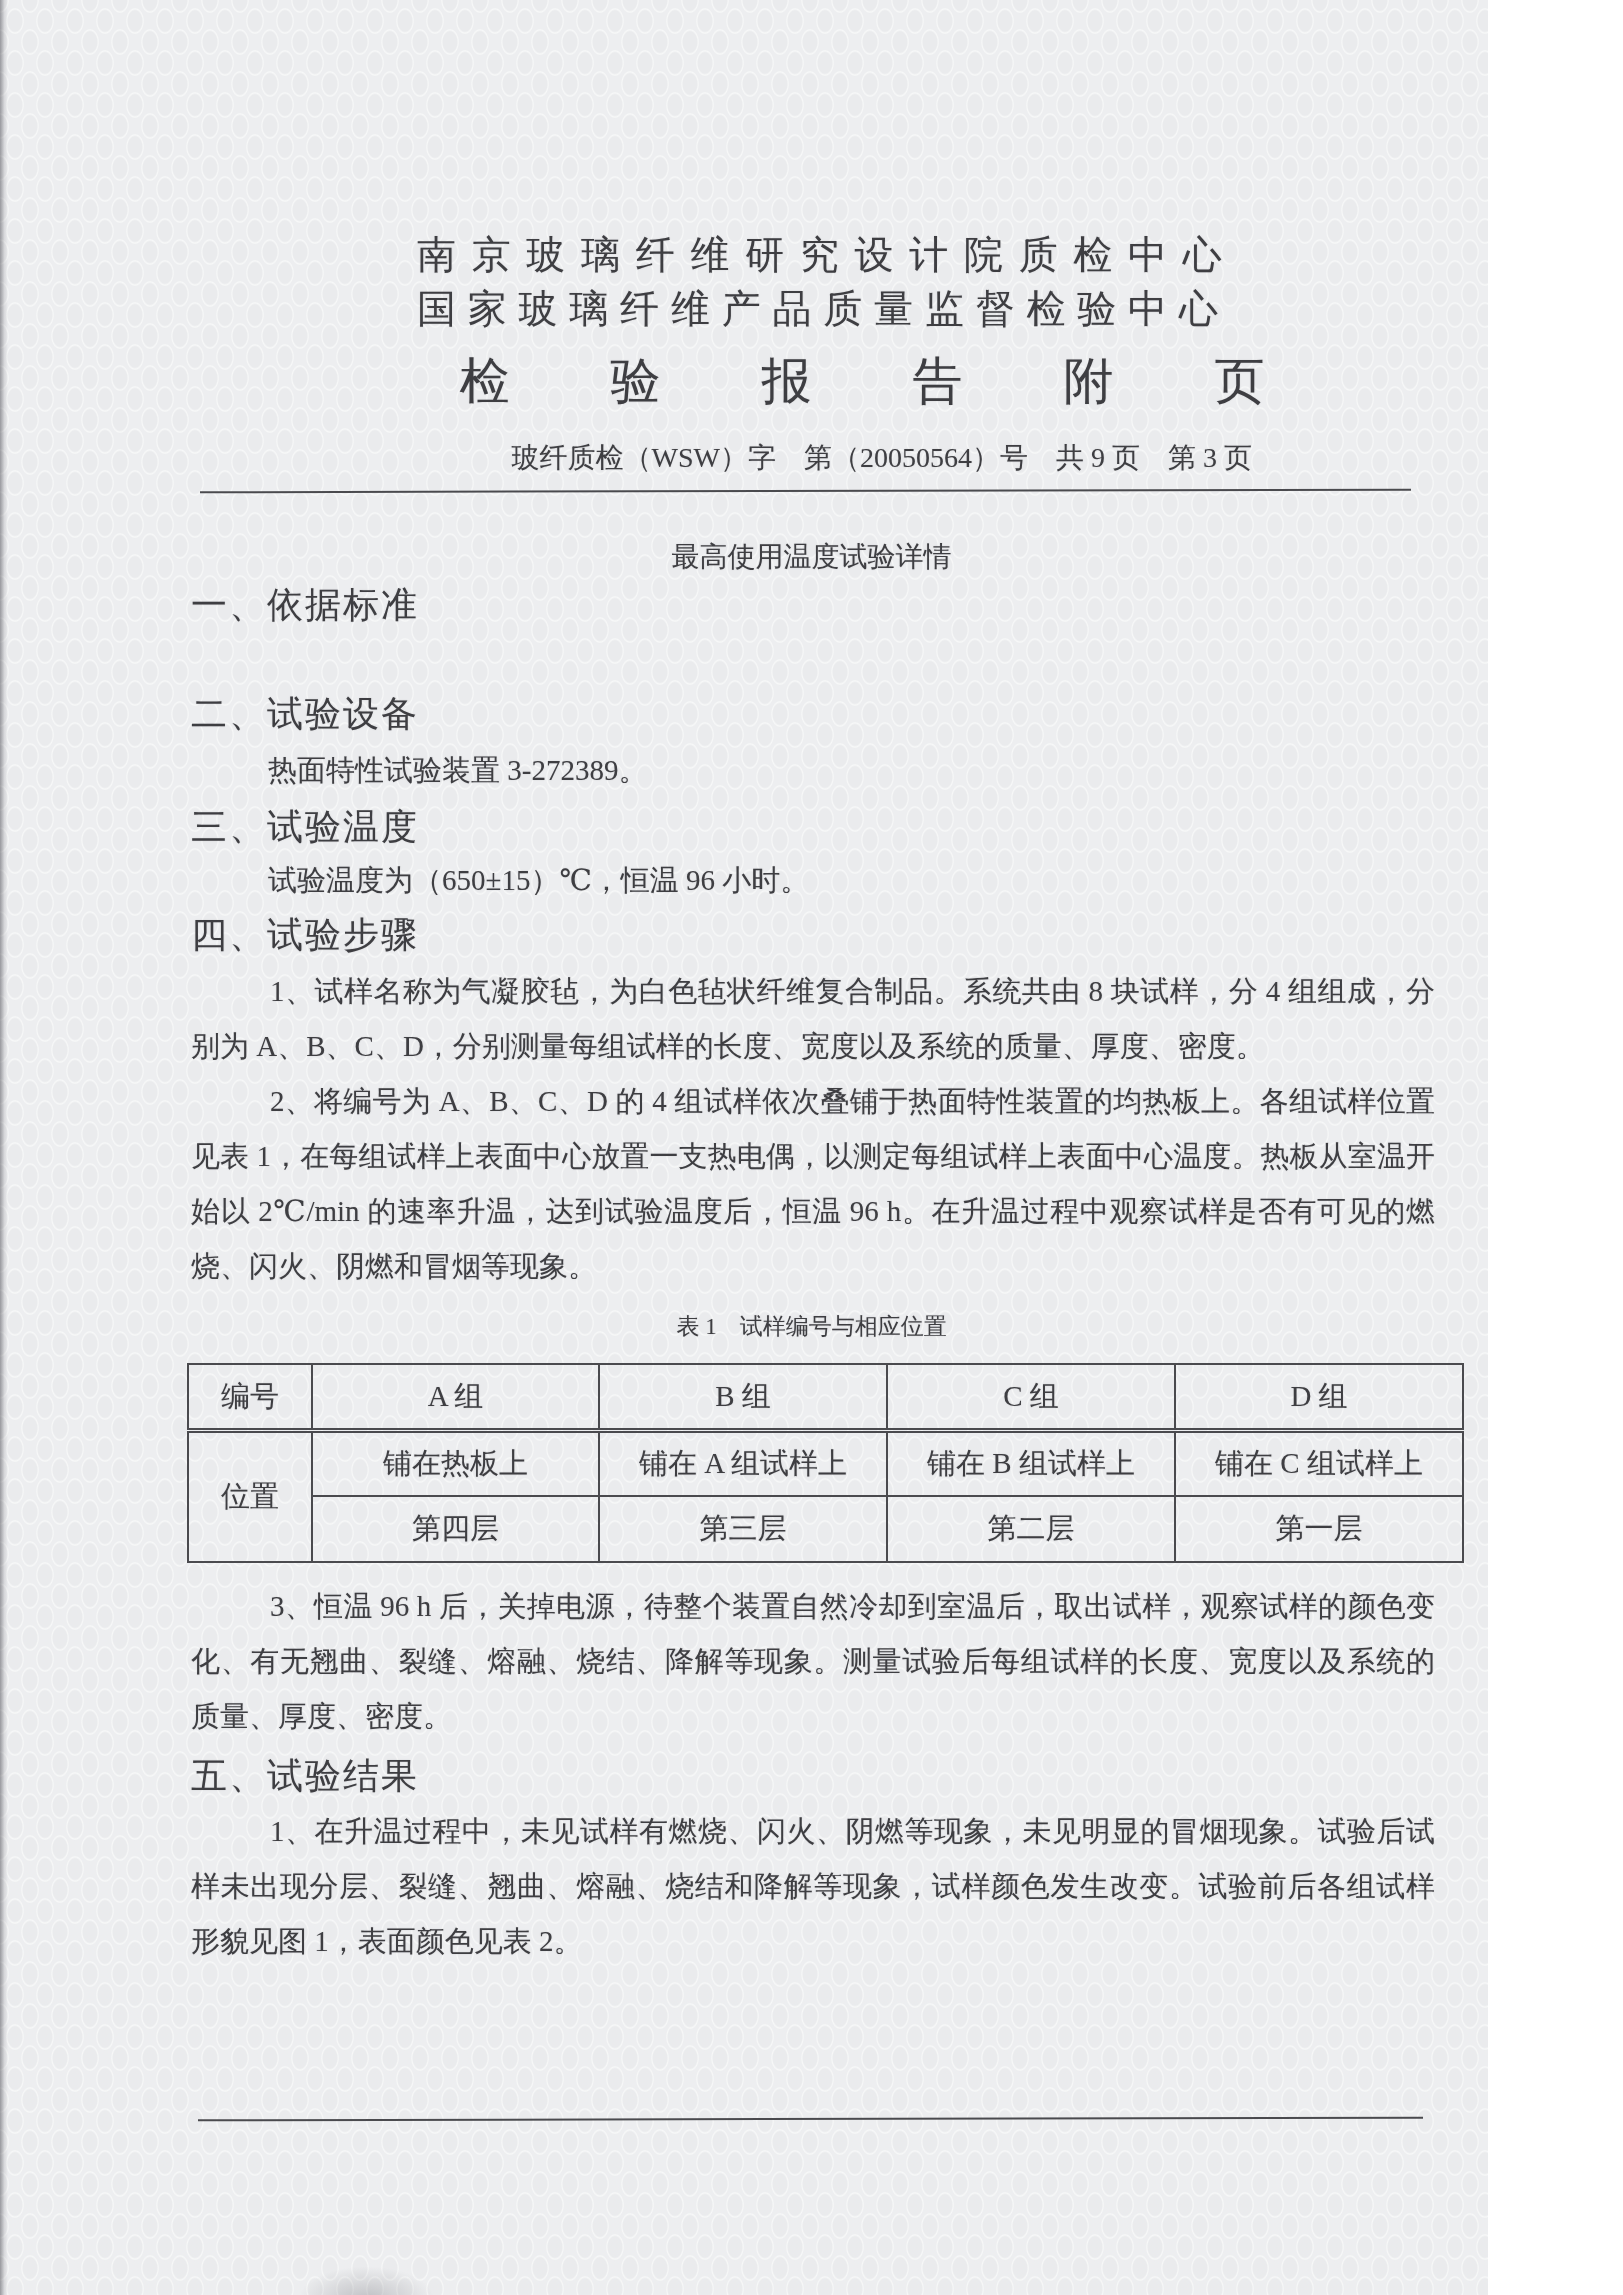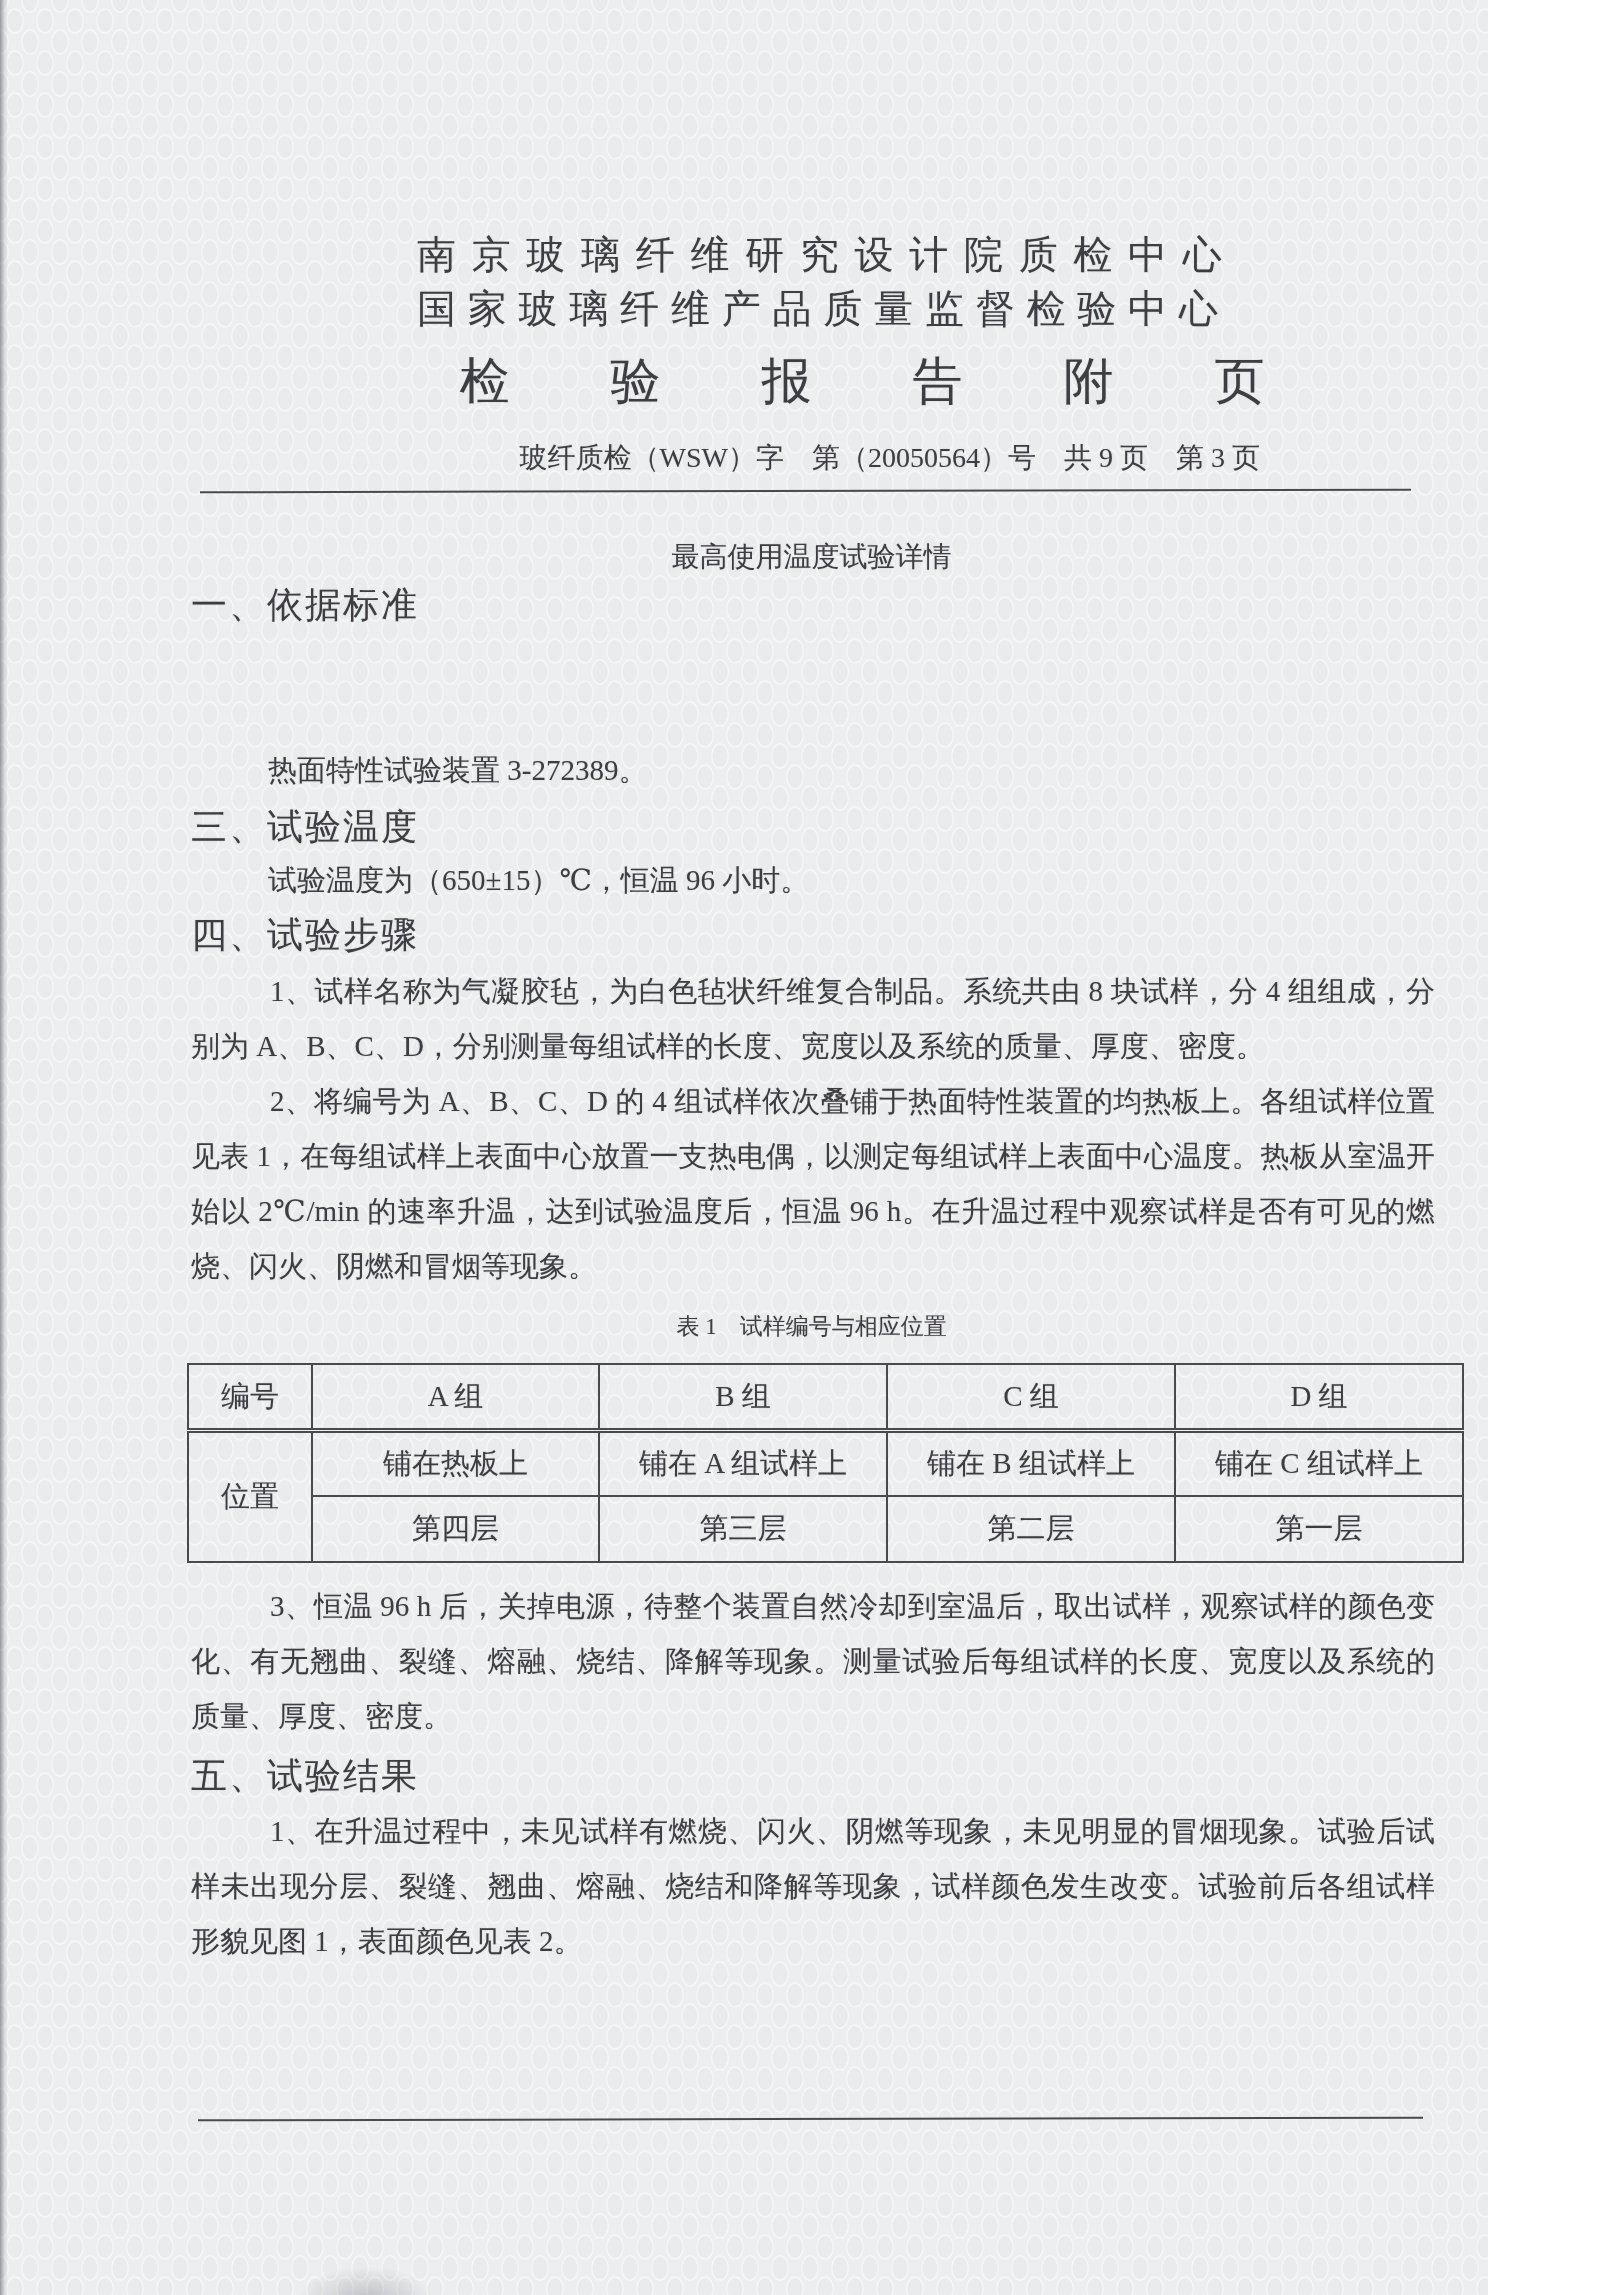--- a/index.html
+++ b/index.html
@@ -26,21 +26,21 @@
   }
   .scan-smudge{
     position:absolute;left:298px;top:2266px;width:137px;height:39px;
     background:radial-gradient(ellipse at 50% 85%, rgba(80,80,88,.28), rgba(80,80,88,0) 70%);
   }
   .txt{position:absolute;white-space:pre-wrap;text-shadow:0 0 1.3px rgba(90,90,96,.28);}
   .center{left:0;width:1623px;text-align:center;}
   .org-line1{top:234px;font-size:39px;line-height:42px;letter-spacing:15.7px;padding-left:15.7px;}
   .org-line2{top:288px;font-size:39px;line-height:42px;letter-spacing:11.8px;padding-left:11.8px;}
   .report-title{top:355px;font-size:50px;line-height:52px;letter-spacing:101px;padding-left:101px;}
-  .doc-number{top:442px;right:228px;font-size:28px;line-height:31px;text-align:right;}
+  .doc-number{top:442px;right:236px;font-size:28px;line-height:31px;text-align:right;}
   .rule{position:absolute;height:0;border-top:2.6px solid #4a4a4e;}
   .rule-header{top:490px;left:200px;width:1211px;transform:rotate(-0.12deg);}
   .rule-footer{top:2118px;left:198px;width:1225px;transform:rotate(-0.12deg);}
   .subtitle{top:529px;font-size:28px;line-height:55px;text-align:center;}
   .heading{
     left:191px;width:1244px;
     font-family:"Liberation Sans","DejaVu Sans",sans-serif;
     font-weight:500;font-size:36px;line-height:55px;letter-spacing:2px;
   }
   .bodyline{left:191px;width:1244px;font-size:29px;line-height:55px;padding-left:77px;}
@@ -82,20 +82,21 @@
   <div class="txt center org-line1">南京玻璃纤维研究设计院质检中心</div>
   <div class="txt center org-line2">国家玻璃纤维产品质量监督检验中心</div>
   <div class="txt center report-title">检验报告附页</div>
   <div class="txt doc-number">玻纤质检（WSW）字　第（20050564）号　共 9 页　第 3 页</div>
   <div class="rule rule-header"></div>
 
   <div class="txt center subtitle">最高使用温度试验详情</div>
 
   <div class="txt heading h-s1">一、依据标准</div>
 
+  <div class="txt heading h-s2">二、试验设备</div>
   <div class="txt bodyline b-s2">热面特性试验装置 3-272389。</div>
 
   <div class="txt heading h-s3">三、试验温度</div>
   <div class="txt bodyline b-s3">试验温度为（650±15）℃，恒温 96 小时。</div>
 
   <div class="txt heading h-s4">四、试验步骤</div>
   <div class="txt para p-s4-1">1、试样名称为气凝胶毡，为白色毡状纤维复合制品。系统共由 8 块试样，分 4 组组成，分别为 A、B、C、D，分别测量每组试样的长度、宽度以及系统的质量、厚度、密度。</div>
   <div class="txt para p-s4-2">2、将编号为 A、B、C、D 的 4 组试样依次叠铺于热面特性装置的均热板上。各组试样位置见表 1，在每组试样上表面中心放置一支热电偶，以测定每组试样上表面中心温度。热板从室温开始以 2℃/min 的速率升温，达到试验温度后，恒温 96 h。在升温过程中观察试样是否有可见的燃烧、闪火、阴燃和冒烟等现象。</div>
 
   <div class="txt center tbl-caption">表 1　试样编号与相应位置</div>

